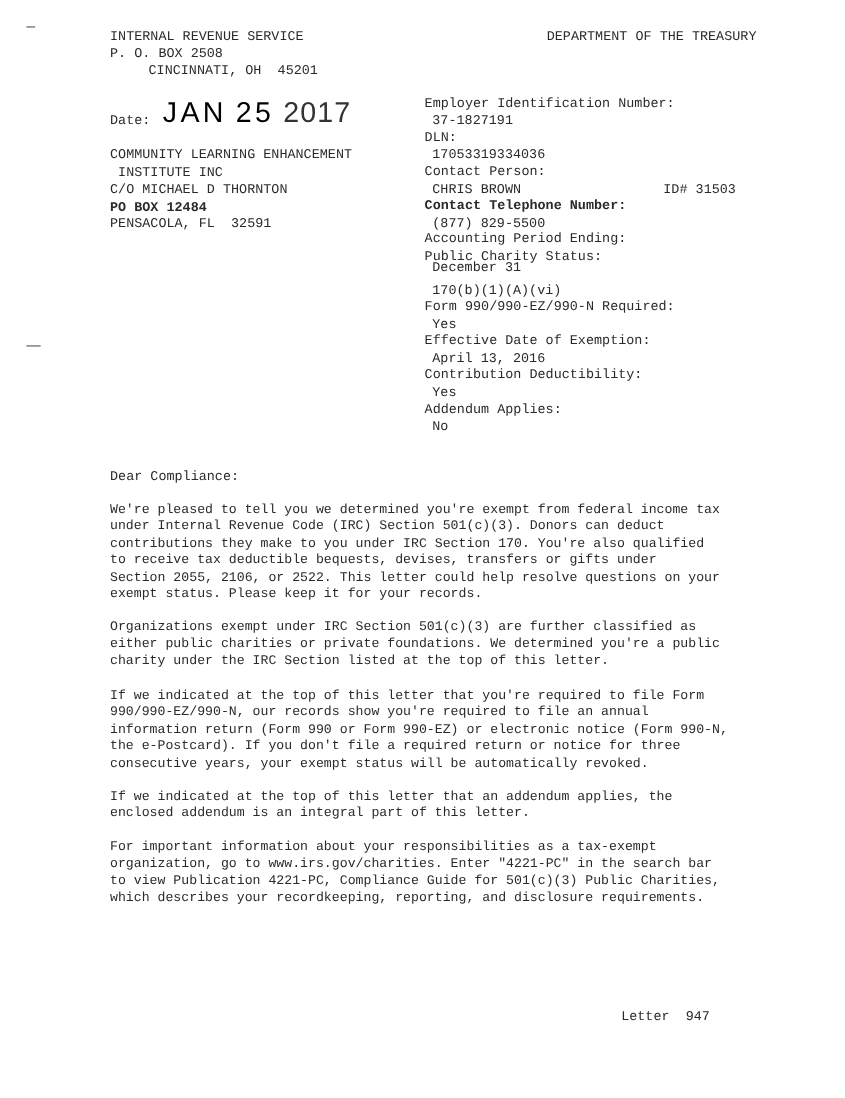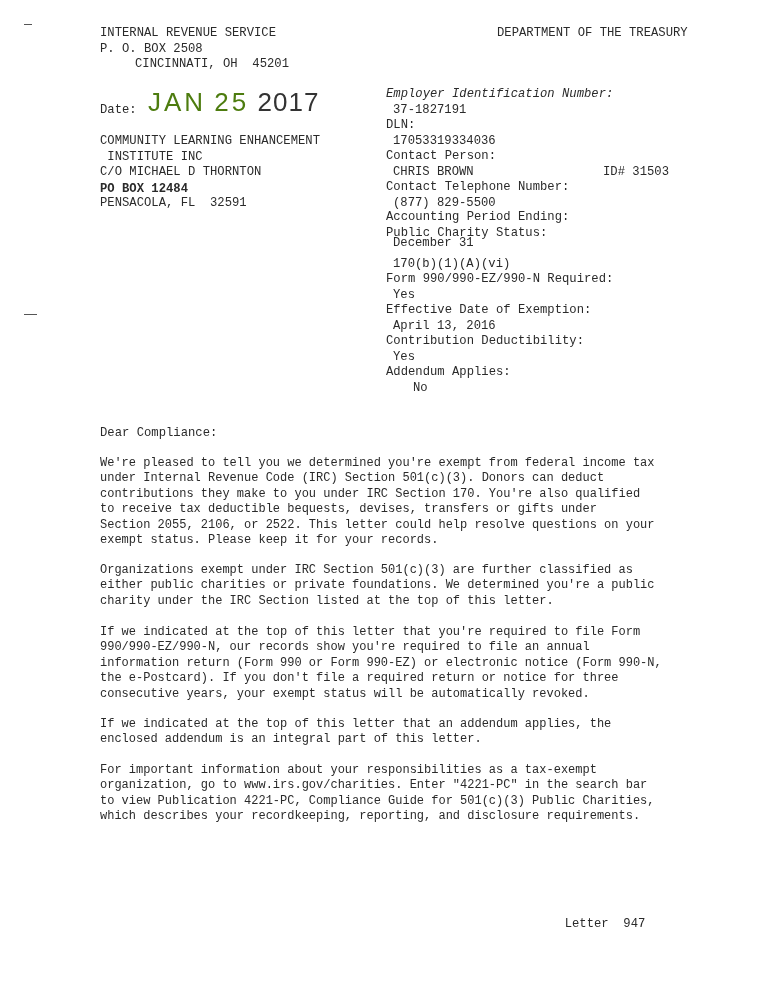--- a/index.html
+++ b/index.html
@@ -1,21 +1,21 @@
 <!DOCTYPE html>
 <html><head>
 <meta charset="utf-8">
 <style>
   html, body { margin:0; padding:0; background:#ffffff; }
   body { width:768px; height:998px; position:relative; overflow:hidden;
          font-family:"Liberation Mono", "DejaVu Sans Mono", monospace; color:#2a2a2a; }
   .abs { position:absolute; white-space:pre; font-size:12.2px; line-height:15.4px; letter-spacing:0.02px; }
   .margin-mark { position:absolute; height:1px; background:#555; }
   .stamp { position:absolute; font-family:"Liberation Sans", "DejaVu Sans", sans-serif; font-size:26px; letter-spacing:1px; color:#333; }
-  .stamp .faded { color:#4d7c0f; letter-spacing:3px; }
+  .stamp .faded { color:#000000; letter-spacing:3px; }
   .para { position:absolute; left:100px; width:600px; white-space:pre; font-size:12px; line-height:15.4px; }
 </style>
 </head>
 <body>
 
 <div class="margin-mark" style="left:24px; top:24px; width:8px;"></div>
 <div class="margin-mark" style="left:24px; top:314px; width:13px;"></div>
 
 <div>
   <div class="abs" style="left:100px; top:26px;">INTERNAL REVENUE SERVICE</div>
@@ -33,41 +33,41 @@
 
 <div>
   <div class="abs" style="left:100px; top:134px;">COMMUNITY LEARNING ENHANCEMENT</div>
   <div class="abs" style="left:100px; top:149.5px;"> INSTITUTE INC</div>
   <div class="abs" style="left:100px; top:165px;">C/O MICHAEL D THORNTON</div>
   <div class="abs" style="left:100px; top:182px;font-weight:bold;">PO BOX 12484</div>
   <div class="abs" style="left:100px; top:196px;">PENSACOLA, FL  32591</div>
 </div>
 
 <div>
-  <div class="abs" style="left:386px; top:87px;font-style:italic;">Employer Identification Number:</div>
+  <div class="abs" style="left:386px; top:87px;">Employer Identification Number:</div>
   <div class="abs" style="left:393px; top:102.5px;">37-1827191</div>
   <div class="abs" style="left:386px; top:118px;">DLN:</div>
   <div class="abs" style="left:393px; top:133.5px;">17053319334036</div>
   <div class="abs" style="left:386px; top:149px;">Contact Person:</div>
   <div class="abs" style="left:393px; top:164.5px;">CHRIS BROWN</div>
   <div class="abs" style="left:603px; top:164.5px;">ID# 31503</div>
-  <div class="abs" style="left:386px; top:180px;">Contact Telephone Number:</div>
+  <div class="abs" style="left:386px; top:180px;font-weight:bold;">Contact Telephone Number:</div>
   <div class="abs" style="left:393px; top:195.5px;">(877) 829-5500</div>
   <div class="abs" style="left:386px; top:210px;">Accounting Period Ending:</div>
   <div class="abs" style="left:393px; top:236px;">December 31</div>
   <div class="abs" style="left:386px; top:226px;">Public Charity Status:</div>
   <div class="abs" style="left:393px; top:256.5px;">170(b)(1)(A)(vi)</div>
   <div class="abs" style="left:386px; top:272px;">Form 990/990-EZ/990-N Required:</div>
   <div class="abs" style="left:393px; top:287.5px;">Yes</div>
   <div class="abs" style="left:386px; top:303px;">Effective Date of Exemption:</div>
   <div class="abs" style="left:393px; top:318.5px;">April 13, 2016</div>
   <div class="abs" style="left:386px; top:334px;">Contribution Deductibility:</div>
   <div class="abs" style="left:393px; top:349.5px;">Yes</div>
   <div class="abs" style="left:386px; top:365px;">Addendum Applies:</div>
-  <div class="abs" style="left:393px; top:380.5px;margin-left:20px;">No</div>
+  <div class="abs" style="left:393px; top:380.5px;">No</div>
 </div>
 
 <div class="abs" style="left:100px; top:426px;">Dear Compliance:</div>
 
 <div class="para" style="top:456px;">We're pleased to tell you we determined you're exempt from federal income tax
 under Internal Revenue Code (IRC) Section 501(c)(3). Donors can deduct
 contributions they make to you under IRC Section 170. You're also qualified
 to receive tax deductible bequests, devises, transfers or gifts under
 Section 2055, 2106, or 2522. This letter could help resolve questions on your
 exempt status. Please keep it for your records.</div>

